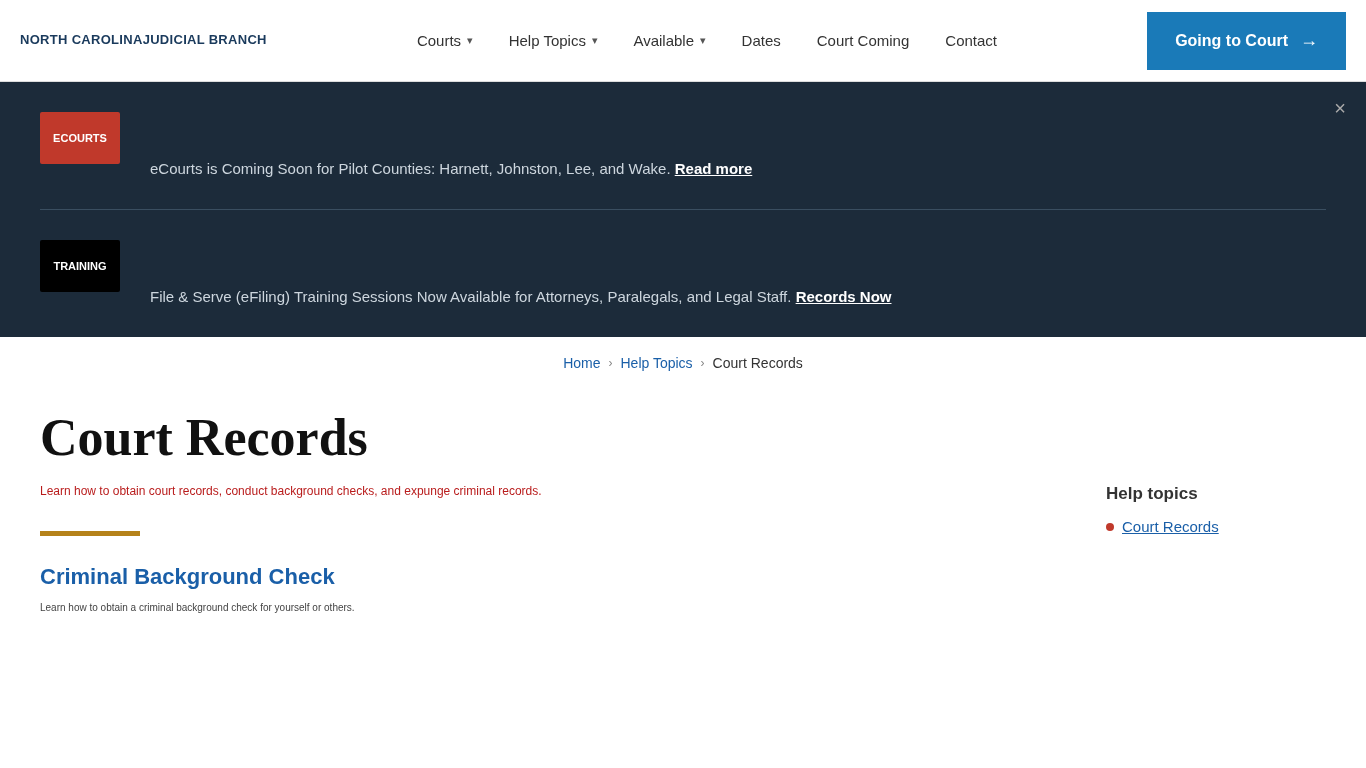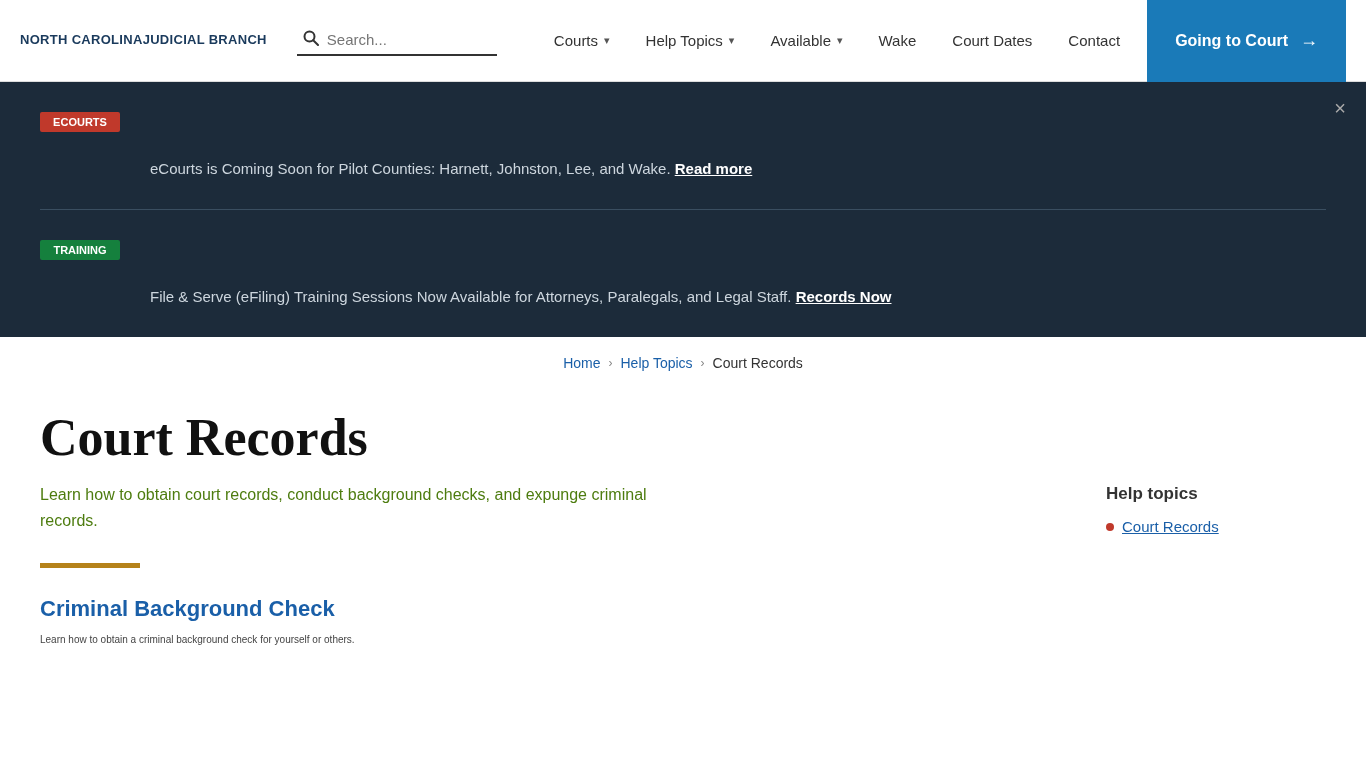--- a/index.html
+++ b/index.html
@@ -72,21 +72,21 @@
     }
     .nav-chevron {
       font-size: 11px;
       color: #555;
     }
     .going-to-court {
       display: flex;
       align-items: center;
       background: #1a7ab8;
       color: #fff;
-      height: 82px;
+      height: 58px;
       padding: 0 28px;
       font-family: Arial, sans-serif;
       font-size: 16px;
       font-weight: 600;
       cursor: pointer;
       gap: 12px;
       white-space: nowrap;
       text-decoration: none;
       min-width: 180px;
       justify-content: center;
@@ -118,33 +118,33 @@
       padding: 28px 0;
       gap: 30px;
     }
     .announcement-item + .announcement-item {
       border-top: 1px solid #3a4e60;
     }
     .badge {
       font-family: Arial, sans-serif;
       font-size: 11px;
       font-weight: 700;
-      padding: 4px 8px;
+      padding: 20px 8px;
       border-radius: 2px;
       white-space: nowrap;
       min-width: 80px;
       text-align: center;
       margin-top: 2px;
     }
     .badge-ecourts {
       background: #c0392b;
       color: #fff;
     }
     .badge-training {
-      background: #15803d;
+      background: #000000;
       color: #fff;
     }
     .announcement-text {
       color: #cdd6de;
       font-family: Arial, sans-serif;
       font-size: 15px;
       line-height: 1.6;
       flex: 1;
       margin-top: 47px;
     }
@@ -190,22 +190,22 @@
     .page-title {
       font-family: Georgia, serif;
       font-size: 52px;
       font-weight: 700;
       color: #111;
       margin: 20px 0 16px 0;
       line-height: 1.1;
     }
     .page-desc {
       font-family: Arial, sans-serif;
-      font-size: 16px;
-      color: #4d7c0f;
+      font-size: 12px;
+      color: #b91c1c;
       line-height: 1.6;
       max-width: 620px;
       margin-bottom: 30px;
     }
     .divider-accent {
       width: 100px;
       height: 5px;
       background: #b5821a;
       margin-bottom: 28px;
     }
@@ -264,48 +264,39 @@
   </style>
 </head>
 <body>
 
 <header class="header">
   <div class="logo">
     <span class="logo-text">NORTH CAROLINA</span>
     <span class="logo-text">JUDICIAL BRANCH</span>
   </div>
 
-  <div class="search-area">
-    <span class="search-icon-svg">
-      <svg width="16" height="16" viewBox="0 0 16 16" fill="none" xmlns="http://www.w3.org/2000/svg">
-        <circle cx="6.5" cy="6.5" r="5" stroke="#333" stroke-width="2"></circle>
-        <line x1="10.2" y1="10.2" x2="15" y2="15" stroke="#333" stroke-width="2" stroke-linecap="round"></line>
-      </svg>
-    </span>
-    <input type="text" placeholder="Search..." style="">
-  </div>
 
   <nav>
     <a class="nav-item">
       <span>Courts</span>
       <span class="nav-chevron">▾</span>
     </a>
     <a class="nav-item">
       <span>Help Topics</span>
       <span class="nav-chevron">▾</span>
     </a>
     <a class="nav-item">
       <span>Available</span>
       <span class="nav-chevron">▾</span>
     </a>
     <a class="nav-item">
-      <span>Wake</span>
-    </a>
-    <a class="nav-item">
-      <span>Court Dates</span>
+      <span>Dates</span>
+    </a>
+    <a class="nav-item">
+      <span>Court Coming</span>
     </a>
     <a class="nav-item">
       <span>Contact</span>
     </a>
   </nav>
 
   <a class="going-to-court">
     <span>Going to Court</span>
     <span class="arrow-right">→</span>
   </a>

